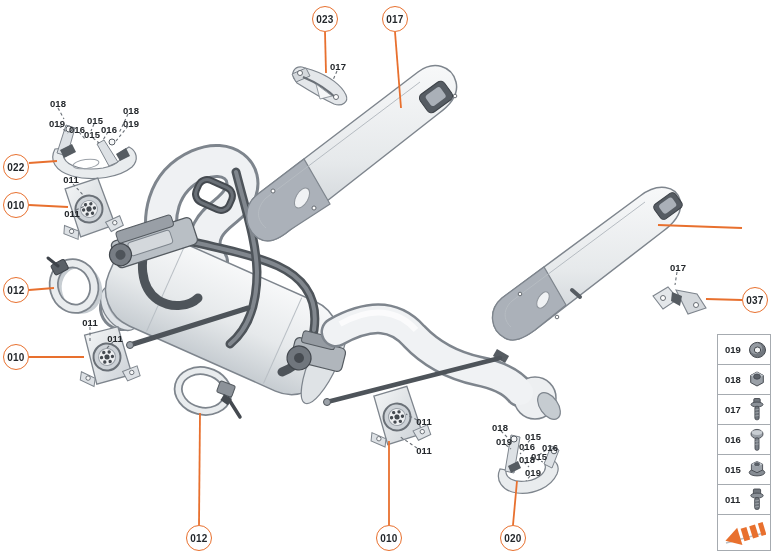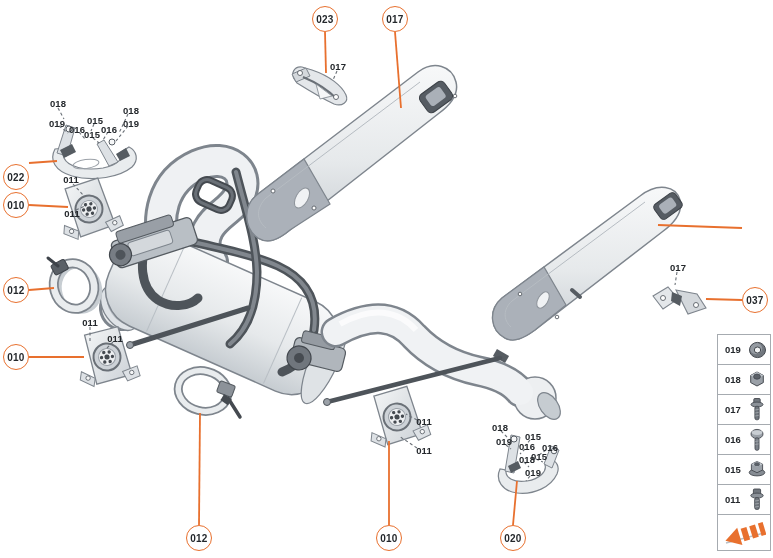--- a/index.html
+++ b/index.html
@@ -235,21 +235,21 @@
     <path d="M513,525 L517,481"></path>
   </g>
 </svg>
 
 <div class="callout" style="left:312px;top:6px">
       <span>023</span>
     </div>
 <div class="callout" style="left:382px;top:6px">
       <span>017</span>
     </div>
-<div class="callout" style="left:3px;top:164px">
+<div class="callout" style="left:3px;top:154px">
       <span>022</span>
     </div>
 <div class="callout" style="left:3px;top:192px">
       <span>010</span>
     </div>
 <div class="callout" style="left:3px;top:277px">
       <span>012</span>
     </div>
 <div class="callout" style="left:3px;top:344px">
       <span>010</span>

